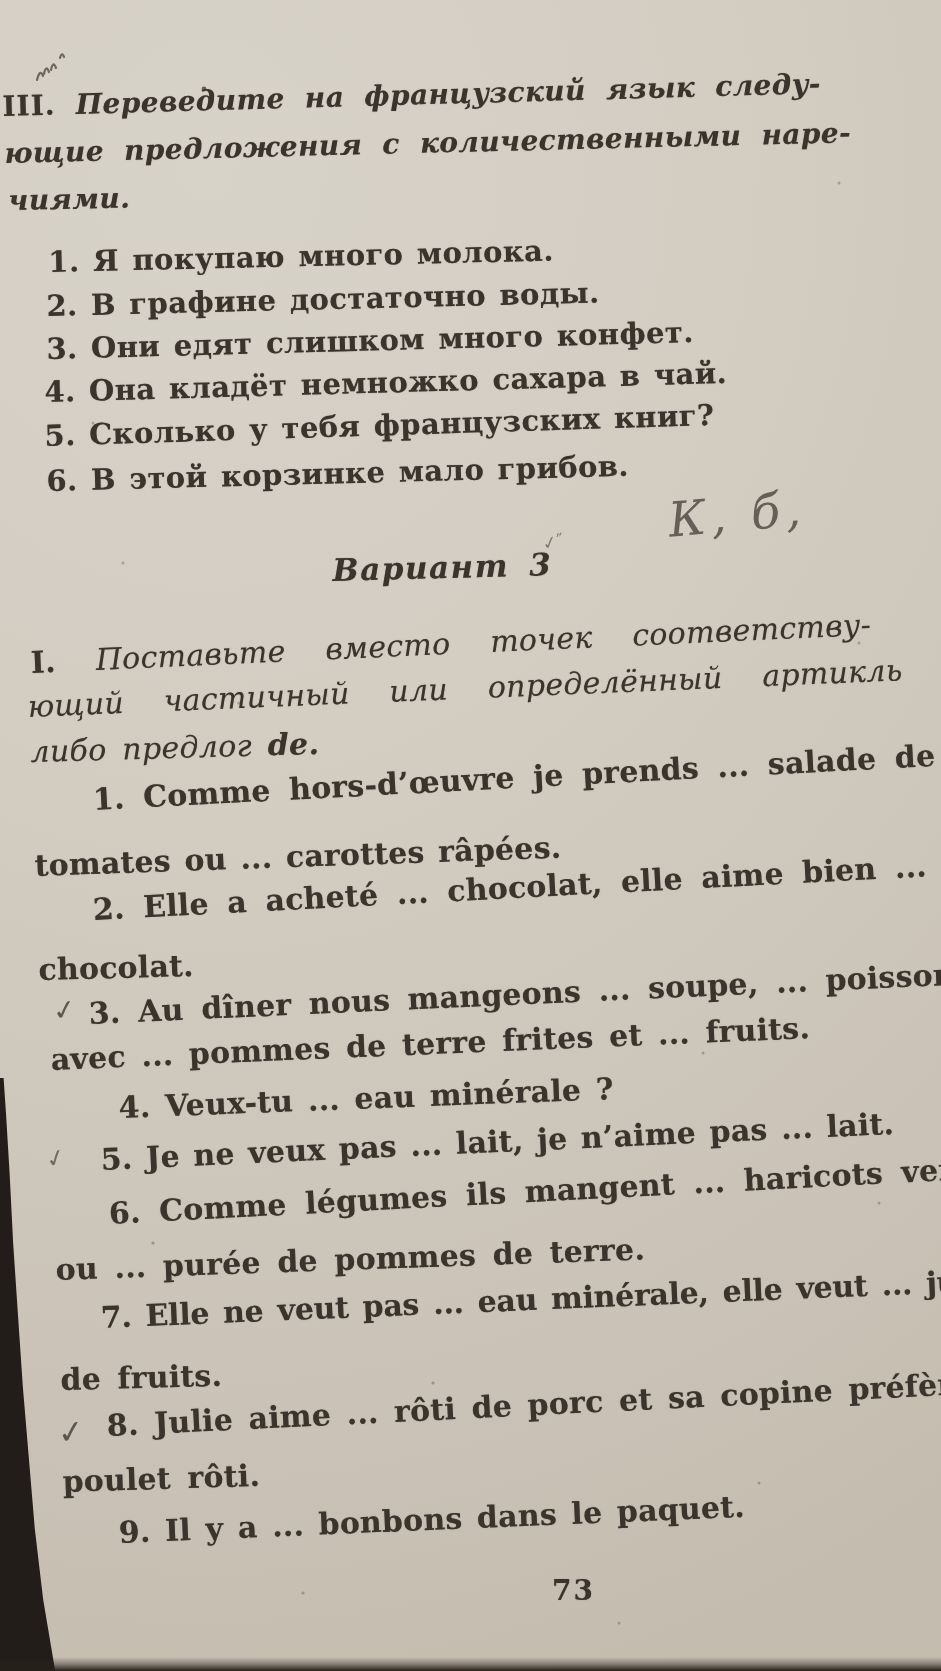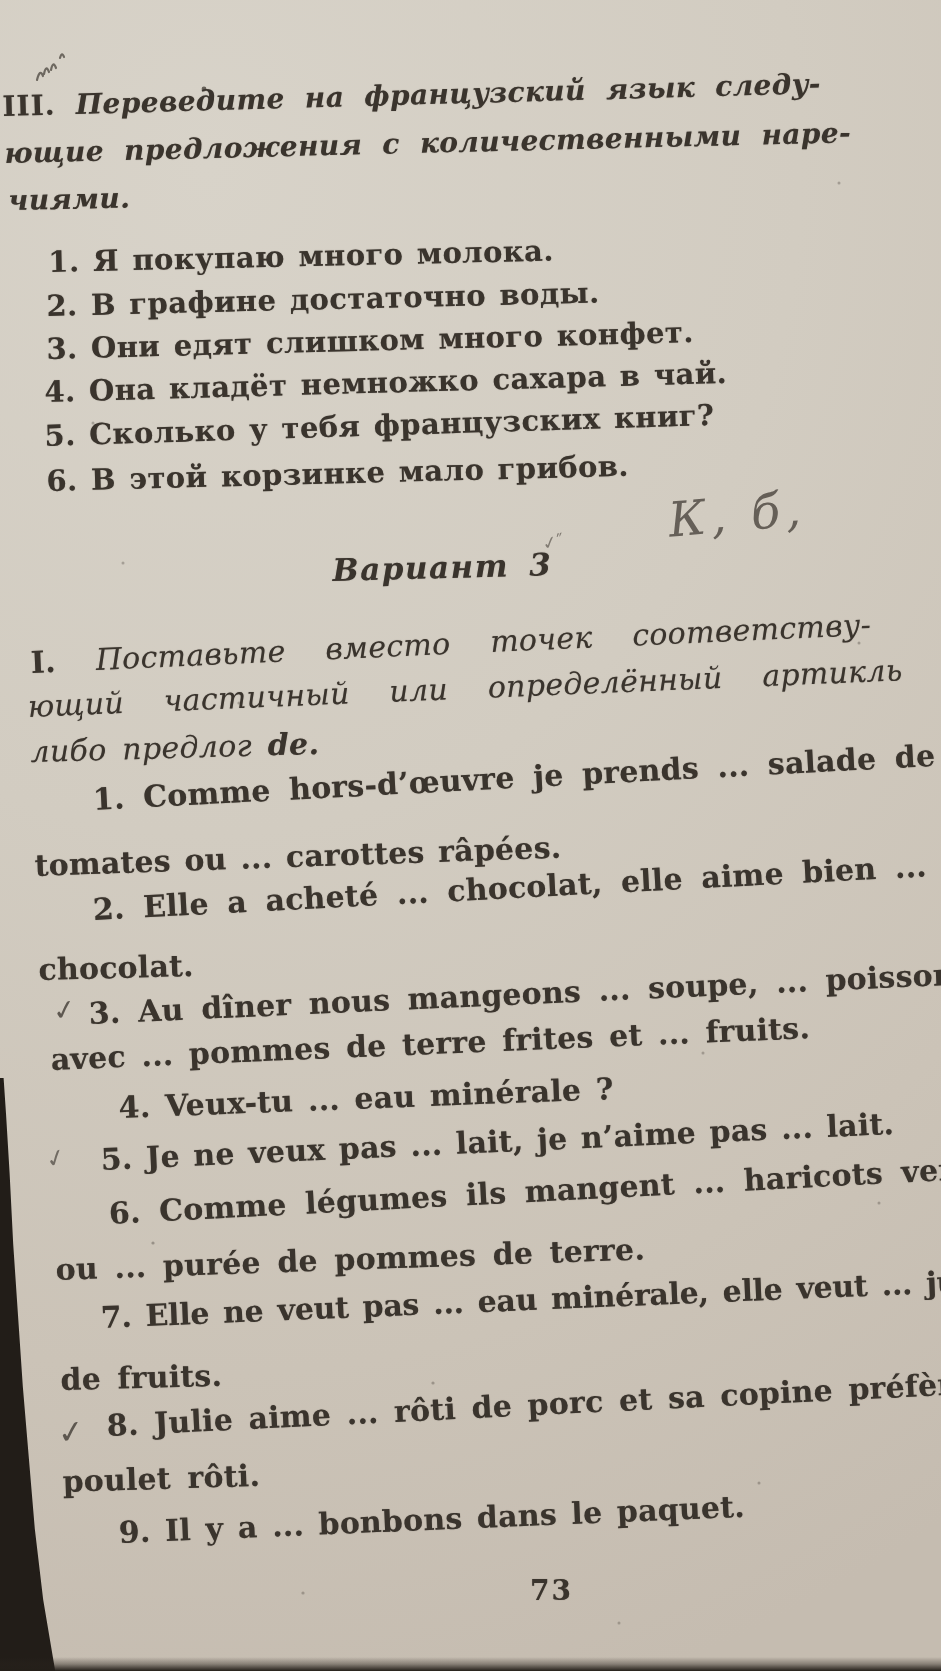--- a/index.html
+++ b/index.html
@@ -109,21 +109,21 @@
 
   <div class="ln fr" style="left:100px;top:1300px;transform:rotate(-2.4deg);word-spacing:4px;letter-spacing:-0.3px;">7. Elle ne veut pas ... eau minérale, elle veut ... jus</div>
   <div class="ln fr" style="left:60px;top:1362px;transform:rotate(-1.5deg);">de fruits.</div>
 
   <span class="pen" style="left:55px;top:1415px;font-size:32px;transform:rotate(-8deg);">✓</span>
   <div class="ln fr" style="left:106px;top:1408px;transform:rotate(-2.8deg);word-spacing:5px;">8. Julie aime ... rôti de porc et sa copine préfère ...</div>
   <div class="ln fr" style="left:62px;top:1464px;transform:rotate(-1.8deg);">poulet rôti.</div>
 
   <div class="ln fr" style="left:118px;top:1515px;transform:rotate(-2.4deg);word-spacing:4px;">9. Il y a ... bonbons dans le paquet.</div>
 
-  <div class="ln pgnum" style="left:530px;top:1574px;">73</div>
+  <div class="ln pgnum" style="left:552px;top:1574px;">73</div>
 
   <div style="position:absolute;left:0;top:1078px;width:60px;height:593px;background:#221d18;
               clip-path:polygon(0% 0%, 6% 0%, 10% 6%, 16% 16%, 22% 28%, 30% 40%, 38% 52%, 48% 64%, 58% 76%, 72% 88%, 92% 100%, 0% 100%);"></div>
 
   <div style="position:absolute;left:0;bottom:0;width:941px;height:14px;
               background:linear-gradient(to bottom, rgba(42,36,30,0) 0%, rgba(42,36,30,.4) 50%, #241f19 100%);"></div>
 
 </div>
 
 </body></html>

